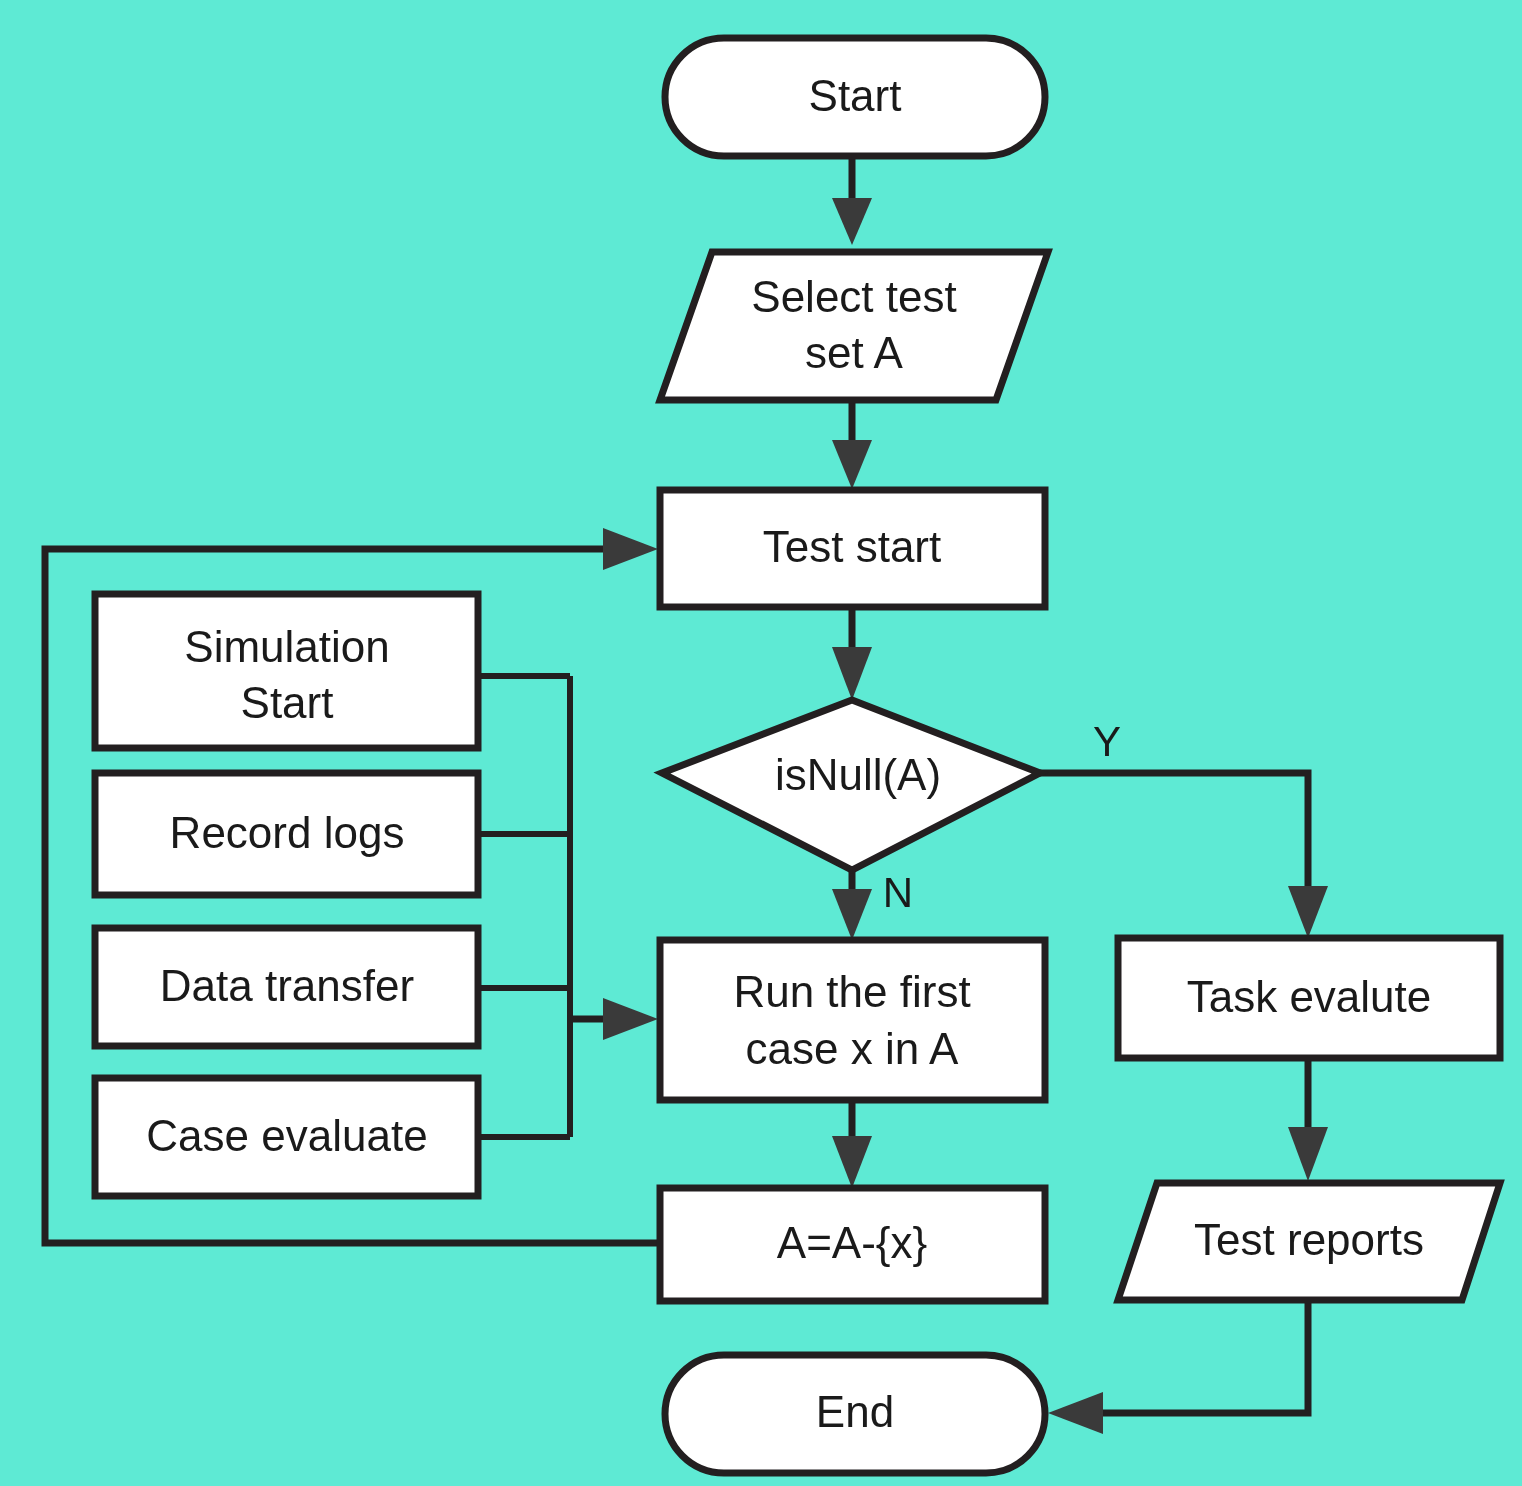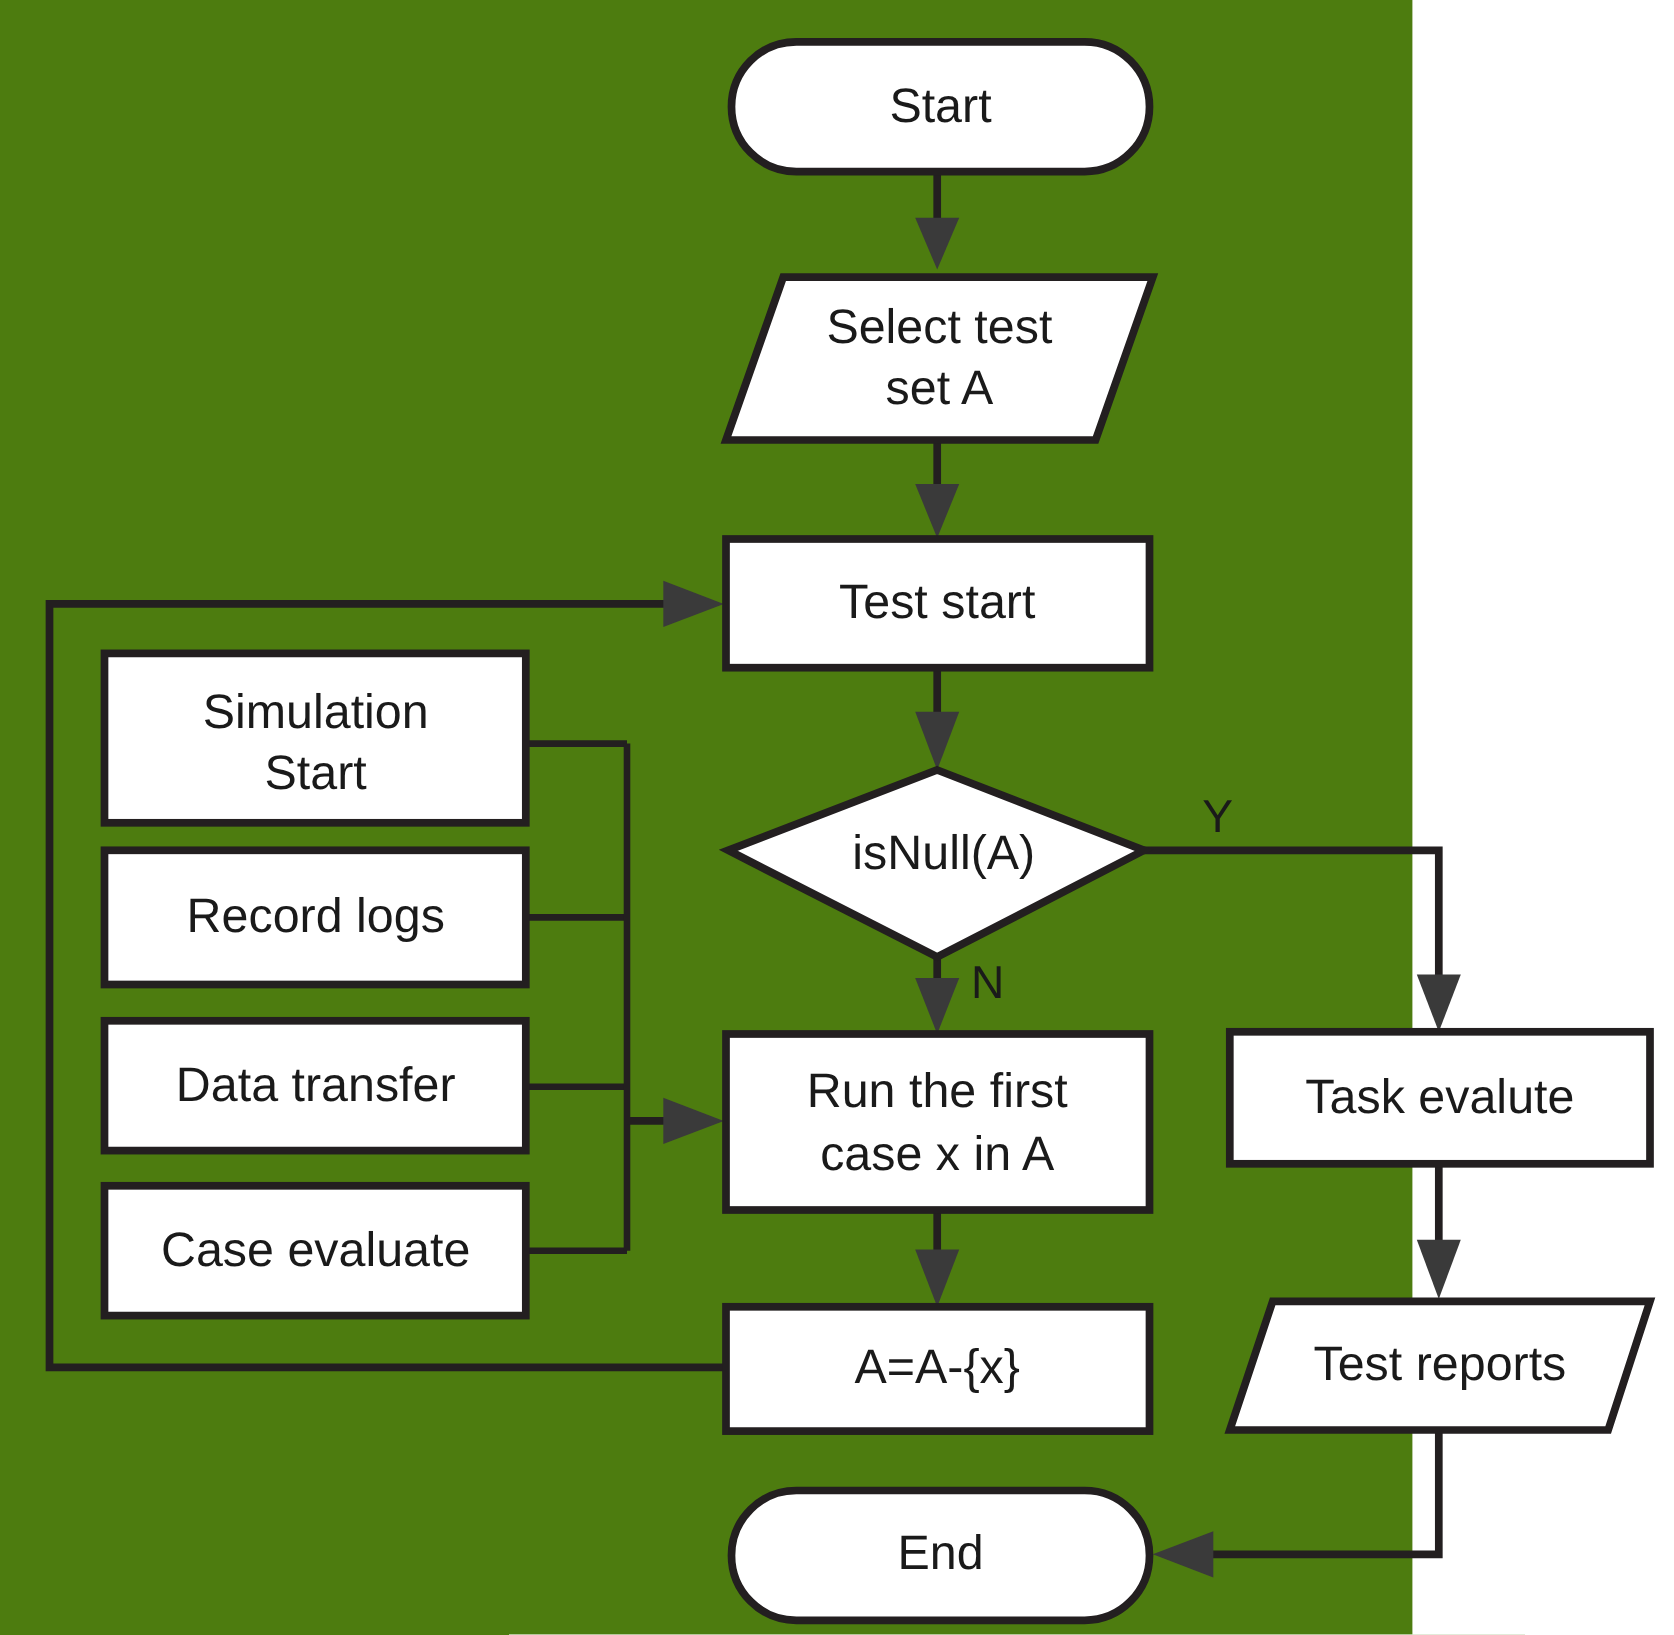--- a/index.html
+++ b/index.html
@@ -8,23 +8,23 @@
     background: #ffffff;
   }
   body {
     width: 1522px;
     height: 1486px;
     font-family: "Liberation Sans", sans-serif;
     overflow: hidden;
   }
   #flowchart-root {
     position: relative;
-    width: 1284px;
+    width: 1522px;
     height: 1486px;
-    background: #4d7c0f;
+    background: #5eead4;
   }
   svg.flow-svg {
     position: absolute;
     left: 0;
     top: 0;
     width: 1522px;
     height: 1486px;
     display: block;
   }
   .node-text {

